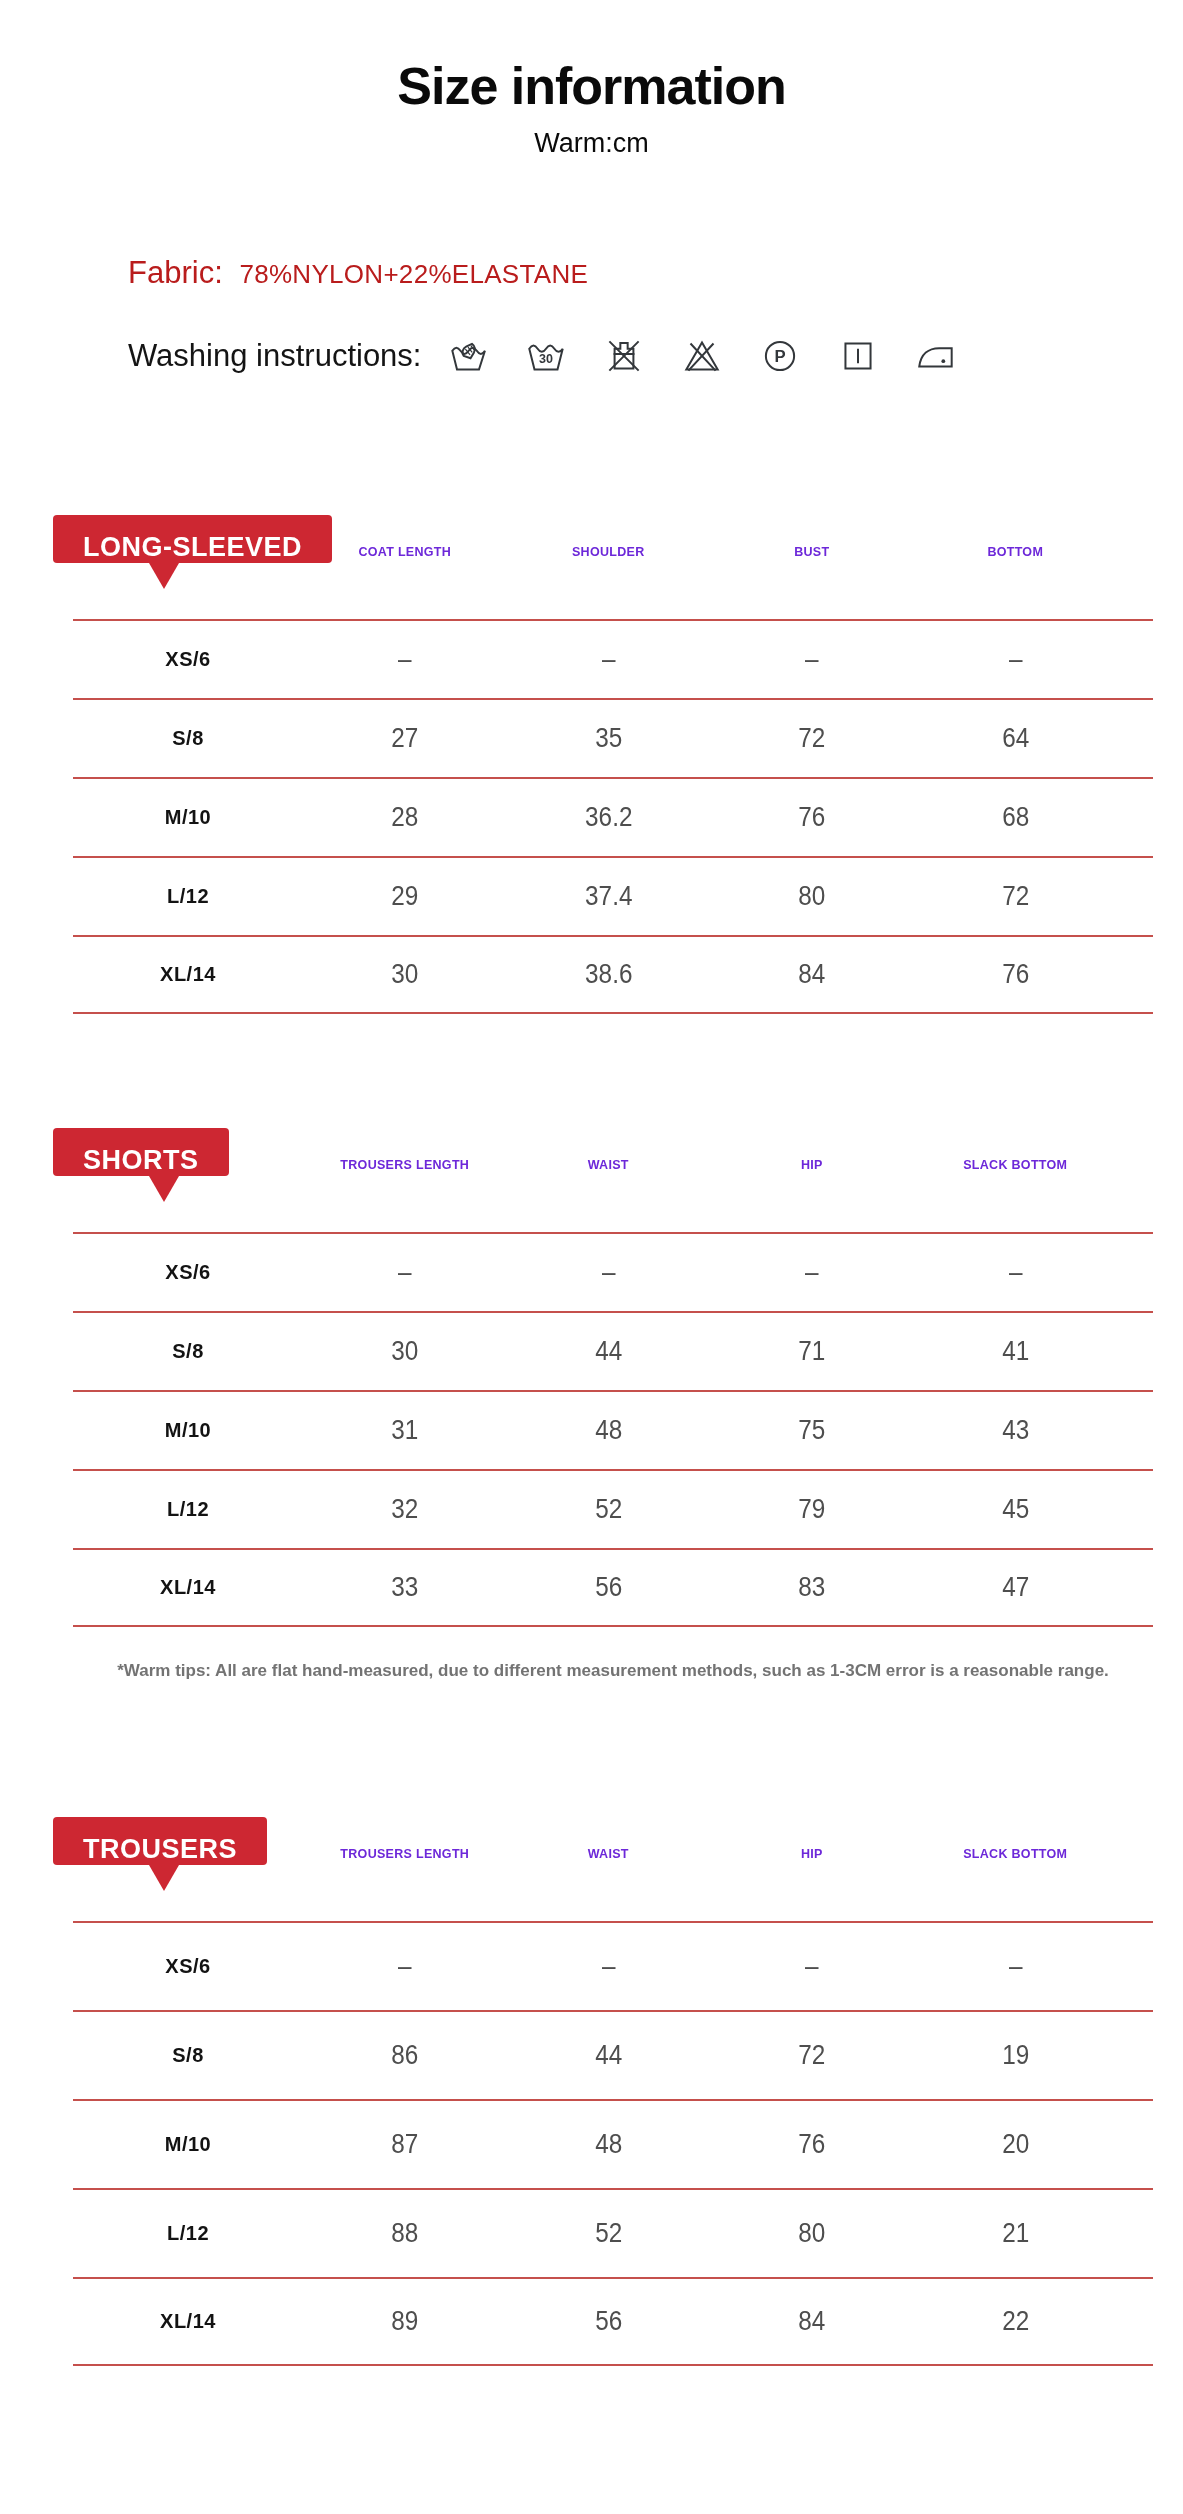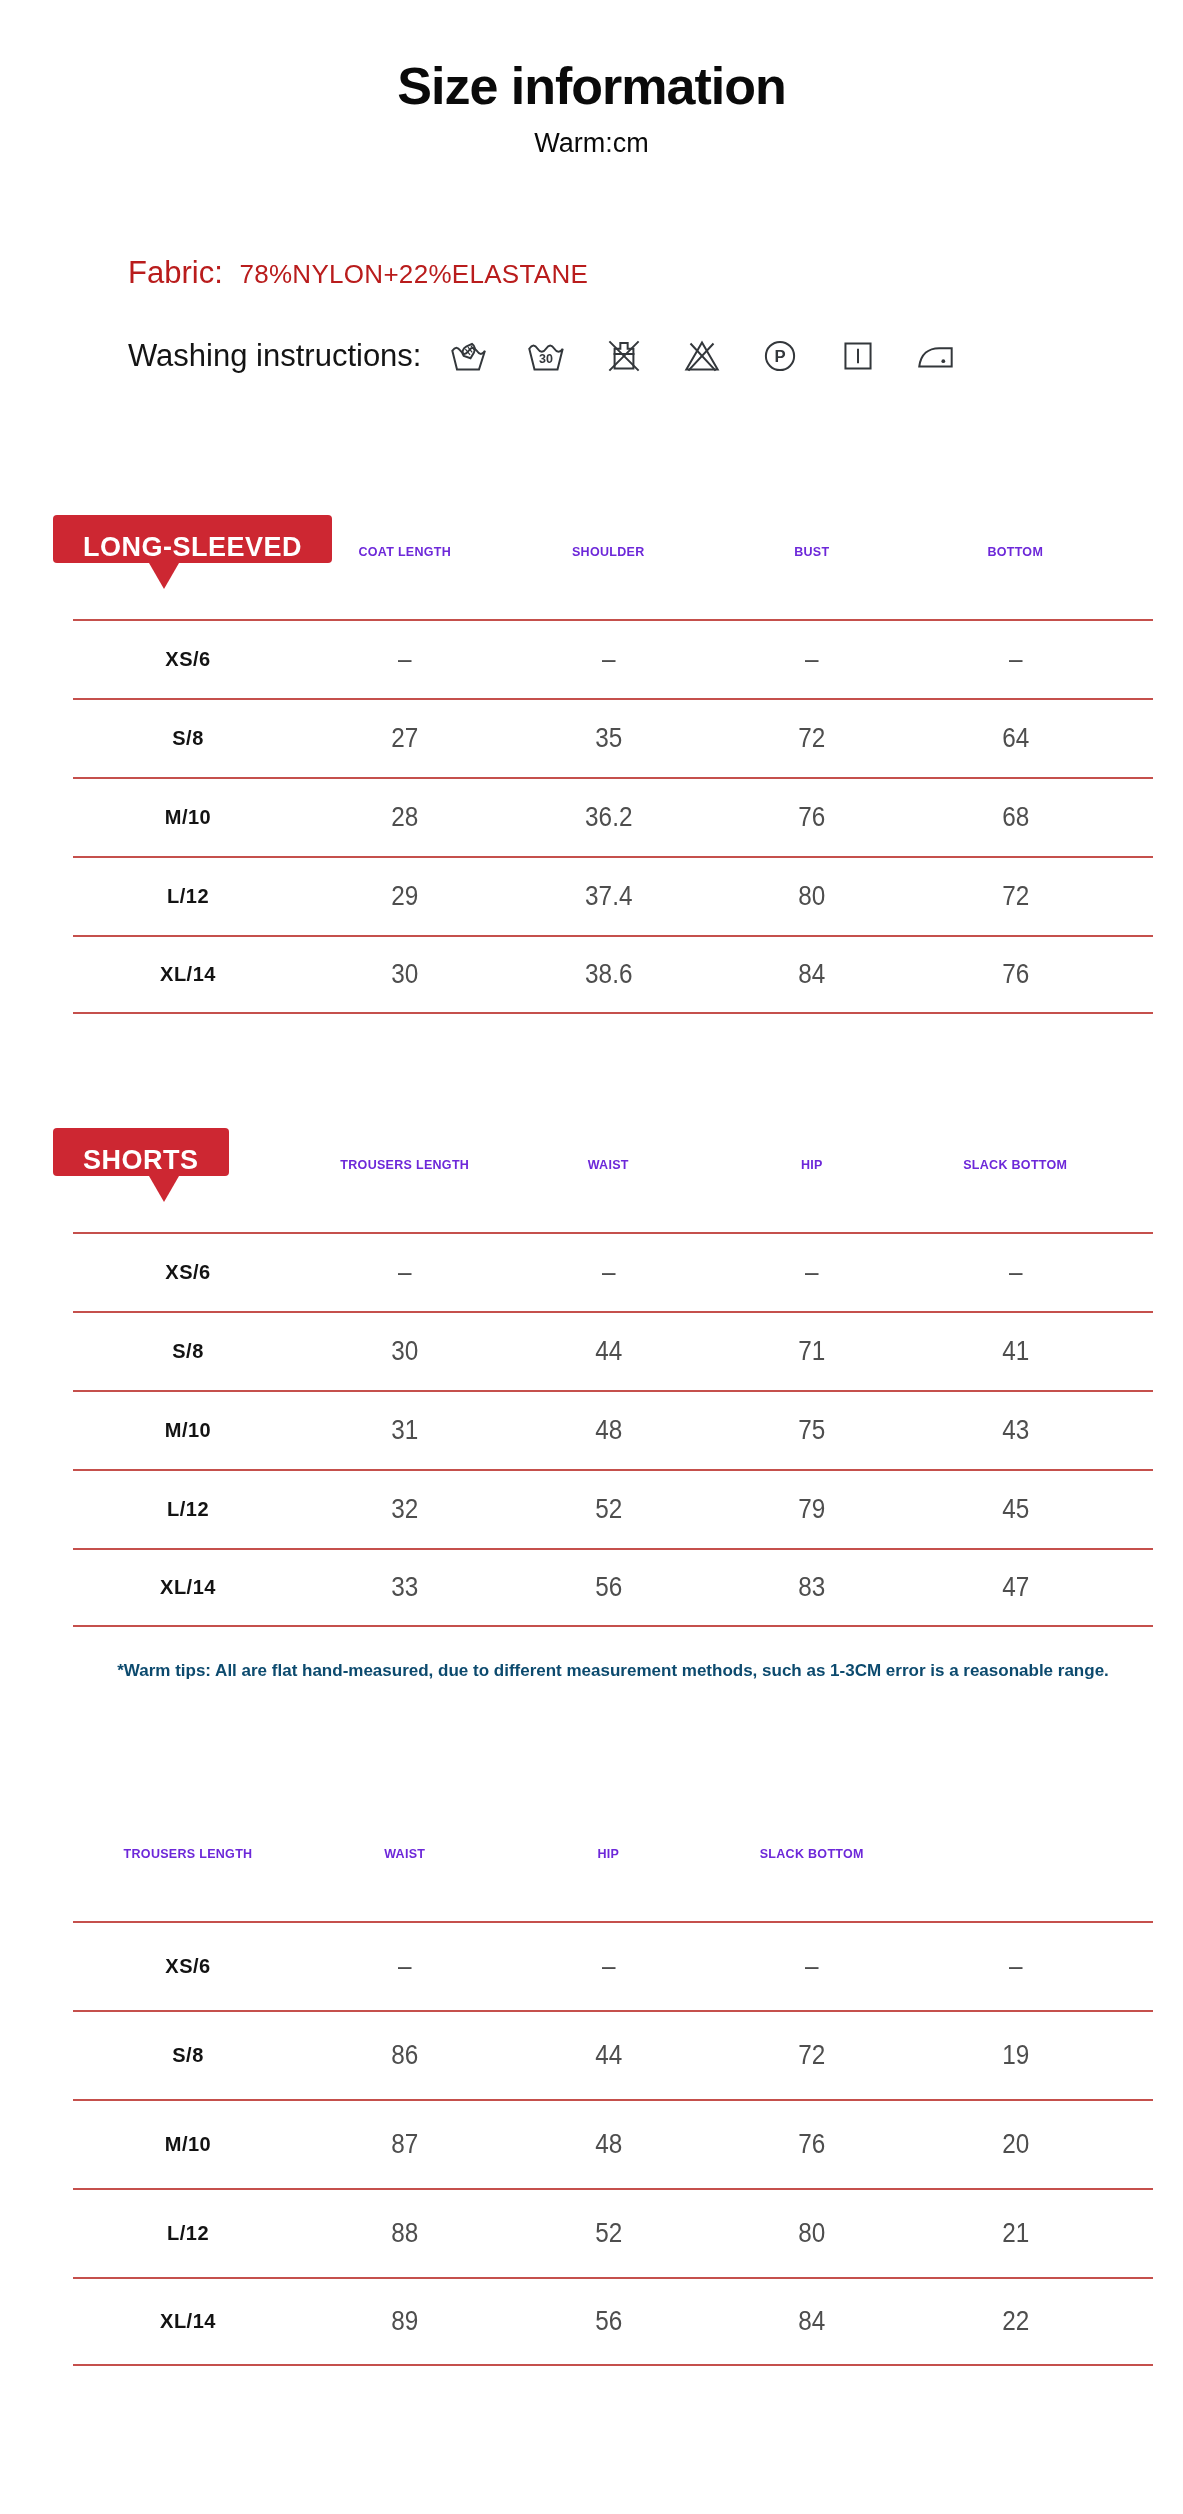--- a/index.html
+++ b/index.html
@@ -134,21 +134,21 @@
     color:#4e4e4e;
     transform:scaleX(0.9);
   }
 
   .warm-tips{
     margin:34px 0 0 73px;
     width:1080px;
     text-align:center;
     font-size:17px;
     font-weight:700;
-    color:#0c4a6e;
+    color:#737373;
   }
 </style>
 </head>
 <body>
 
 <div class="page">
 
   <h1 class="title">Size information</h1>
   <div class="unit">Warm:cm</div>
 
@@ -302,20 +302,21 @@
       <div class="cell num">56</div>
       <div class="cell num">83</div>
       <div class="cell num">47</div>
     </div>
   </section>
 
   <div class="warm-tips">*Warm tips: All are flat hand-measured, due to different measurement methods, such as 1-3CM error is a reasonable range.</div>
 
   <section class="size-table mt-table3" data-rowheight="tall">
     <div class="thead">
+      <div class="badge">TROUSERS</div>
       <div class="col-head">TROUSERS LENGTH</div>
       <div class="col-head">WAIST</div>
       <div class="col-head">HIP</div>
       <div class="col-head">SLACK BOTTOM</div>
     </div>
     <div class="trow">
       <div class="cell size">XS/6</div>
       <div class="cell num">–</div>
       <div class="cell num">–</div>
       <div class="cell num">–</div>

